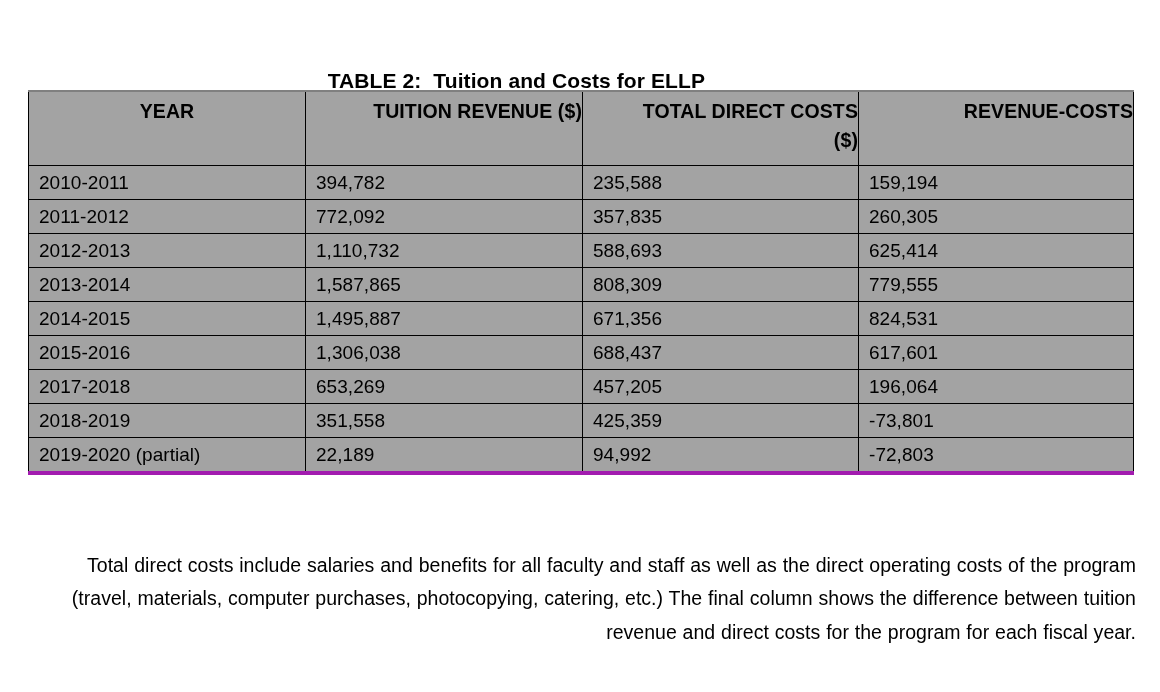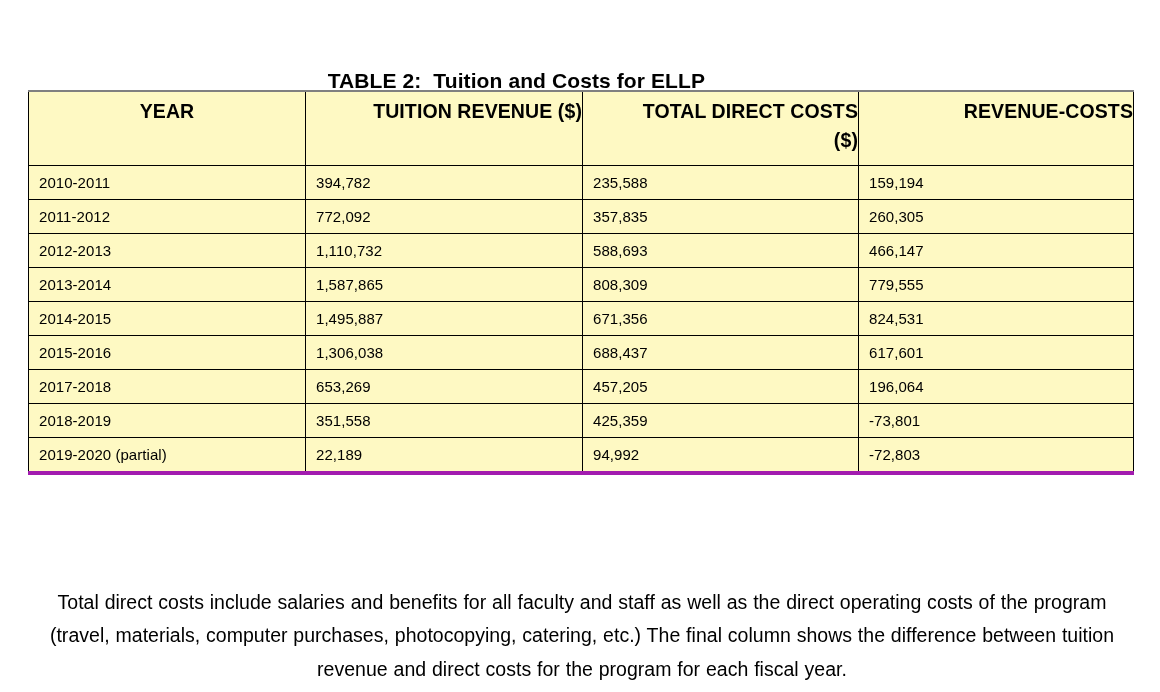--- a/index.html
+++ b/index.html
@@ -52,60 +52,60 @@
   .data-table col.c-year    { width: 277px; }
   .data-table col.c-rev     { width: 277px; }
   .data-table col.c-cost    { width: 276px; }
   .data-table col.c-diff    { width: 275px; }
 
   .data-table th,
   .data-table td {
     border: 1px solid #000000;
     padding: 0;
     vertical-align: top;
-    background: #fef9c3;
+    background: #a3a3a3;
   }
   .data-table thead th {
     border-top: 2px solid #808080;
     height: 68px;
     font-weight: bold;
     font-size: 19.5px;
     text-align: right;
     padding: 5px 0 0 10px;
     line-height: 29px;
     letter-spacing: 0.1px;
   }
   .data-table thead th.th-year {
     text-align: center;
     padding-left: 0;
   }
   .data-table tbody td {
     height: 32px;
-    font-size: 15px;
+    font-size: 19px;
     font-weight: normal;
     text-align: left;
     padding: 1px 0 0 10px;
     line-height: 31px;
     letter-spacing: 0.05px;
     white-space: nowrap;
   }
   .data-table tbody tr:last-child td {
     border-bottom: 4px solid #a21caf;
     padding-left: 10px;
   }
 
   
   .note-paragraph {
     position: absolute;
     left: 28px;
-    top: 566px;
+    top: 529px;
     width: 1108px;
     font-size: 19.5px;
     line-height: 33.5px;
-    text-align: center;
+    text-align: right;
     letter-spacing: 0.02px;
     word-spacing: 0.4px;
   }
 </style>
 </head>
 <body>
 
 <div class="page">
 
   <div class="table-title">
@@ -137,21 +137,21 @@
       <tr>
         <td>2011-2012</td>
         <td>772,092</td>
         <td>357,835</td>
         <td>260,305</td>
       </tr>
       <tr>
         <td>2012-2013</td>
         <td>1,110,732</td>
         <td>588,693</td>
-        <td>466,147</td>
+        <td>625,414</td>
       </tr>
       <tr>
         <td>2013-2014</td>
         <td>1,587,865</td>
         <td>808,309</td>
         <td>779,555</td>
       </tr>
       <tr>
         <td>2014-2015</td>
         <td>1,495,887</td>

